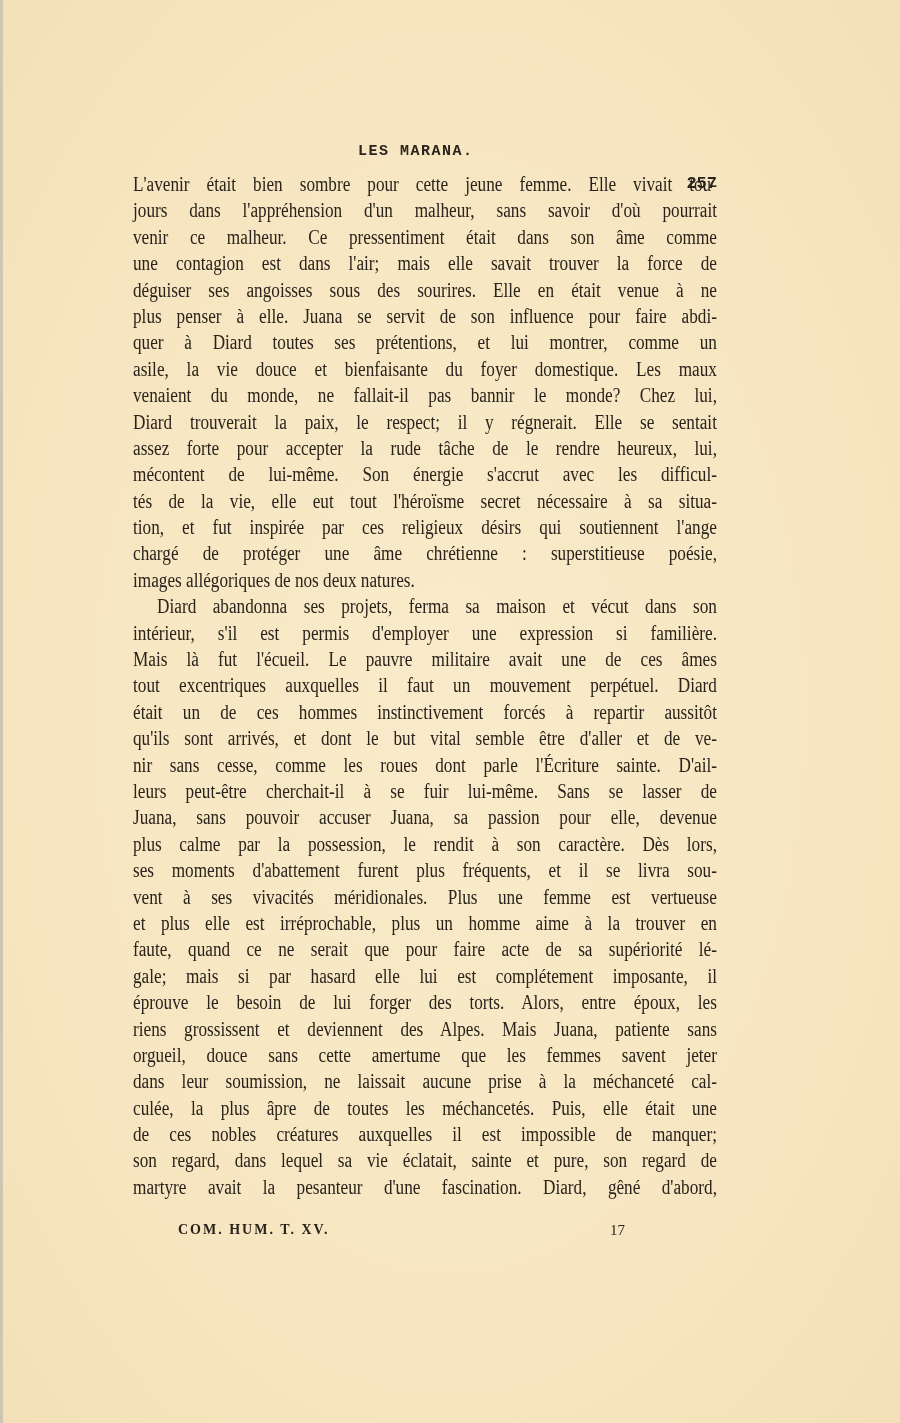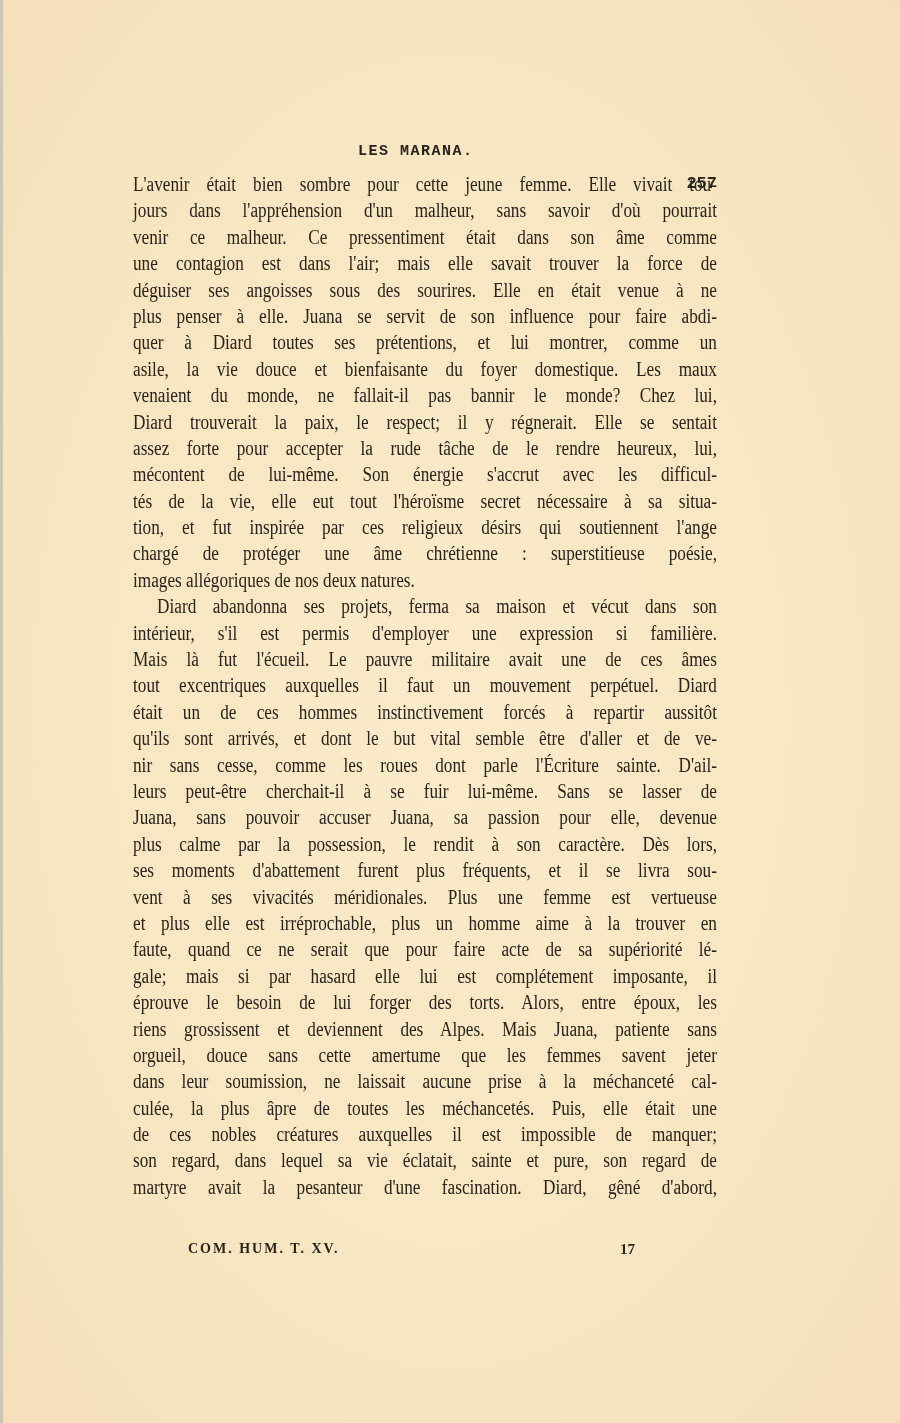--- a/index.html
+++ b/index.html
@@ -36,29 +36,29 @@
     transform: scaleX(0.86); transform-origin: left top;
   }
   .line {
     display: block; width: 679px; height: 26.4px;
     text-align: justify; text-align-last: justify; white-space: nowrap;
     overflow: visible;
   }
   .line.indent { padding-left: 28px; box-sizing: border-box; }
   .line.last { text-align-last: left; }
   .footer {
-    position: absolute; left: 148px; top: 1222px; width: 584px; height: 22px; margin-top: 19px;
+    position: absolute; left: 138px; top: 1222px; width: 584px; height: 22px;
   }
   .signature {
     position: absolute; left: 40px; top: 0;
     font-size: 14px; font-weight: bold; letter-spacing: 2px;
   }
   .signature-number {
     position: absolute; left: 472px; top: 0;
-    font-size: 15px; font-weight: bold;
+    font-size: 15px; font-weight: normal;
   }
 </style>
 </head>
 <body>
 
 <div class="page">
   <div class="left-edge"></div>
 
   <div class="running-head">
     <span class="running-title">LES MARANA.</span>

